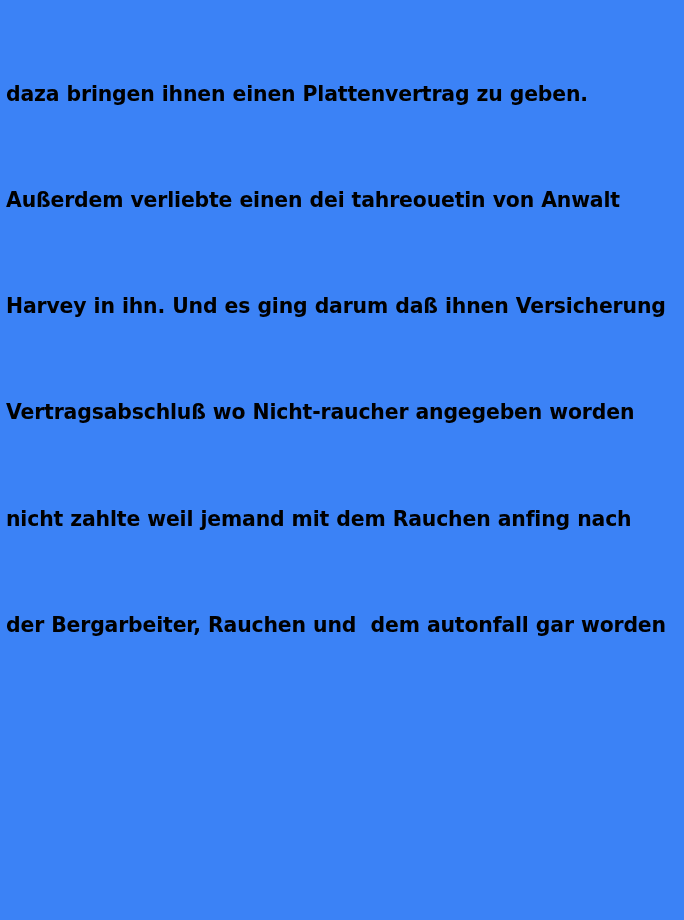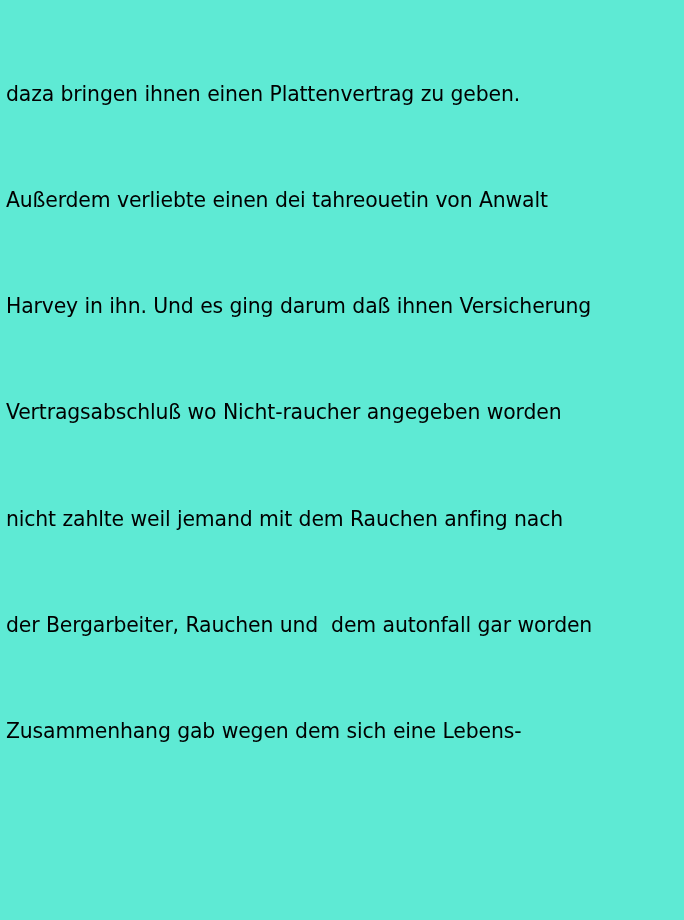--- a/index.html
+++ b/index.html
@@ -11,21 +11,22 @@
     width: 684px;
     height: 920px;
     overflow: hidden;
     font-family: "DejaVu Sans", sans-serif;
   }
   .page {
     box-sizing: border-box;
     width: 684px;
     height: 920px;
     padding: 6px 6px 0 6px;
-    background: #5eead4;
+    background: #3b82f6;
+    font-weight: bold;
   }
   .text-block {
     color: #000000;
     font-family: "DejaVu Sans", sans-serif;
     font-size: 20.4px;
     line-height: 35.4px;
     letter-spacing: -0.15px;
     word-spacing: 0.2px;
     white-space: pre-wrap;
   }
@@ -40,21 +41,20 @@
 <body>
 
 <div class="page">
   <div class="text-block">
     <span class="line">daza bringen ihnen einen Plattenvertrag zu geben.</span>
     <span class="line">Außerdem verliebte einen dei tahreouetin von Anwalt</span>
     <span class="line">Harvey in ihn. Und es ging darum daß ihnen Versicherung</span>
     <span class="line">Vertragsabschluß wo Nicht-raucher angegeben worden</span>
     <span class="line">nicht zahlte weil jemand mit dem Rauchen anfing nach</span>
     <span class="line">der Bergarbeiter, Rauchen und  dem autonfall gar worden</span>
-    <span class="line">Zusammenhang gab wegen dem sich eine Lebens-</span>
     
     
     
     
     
     
     
     
     
     

